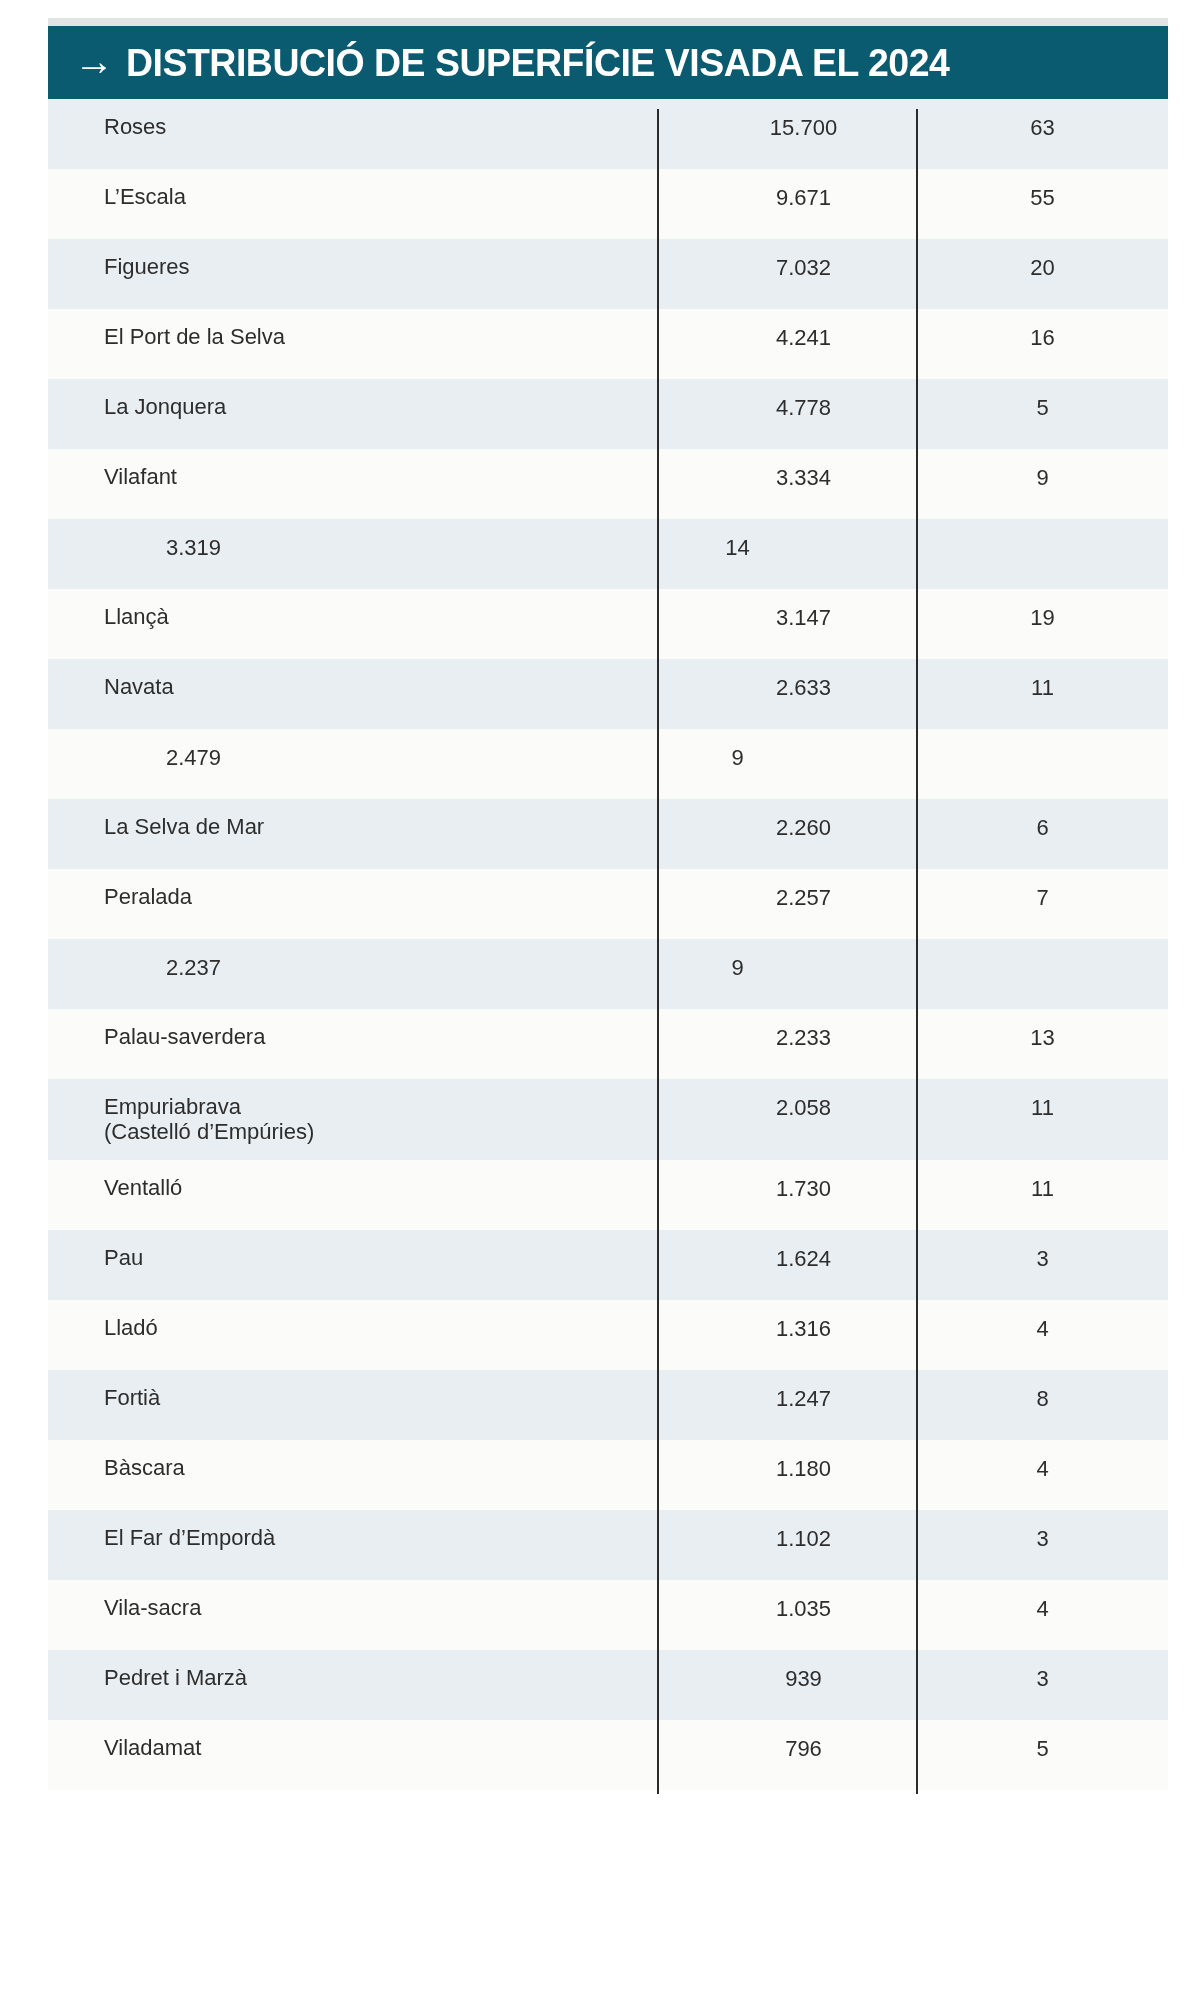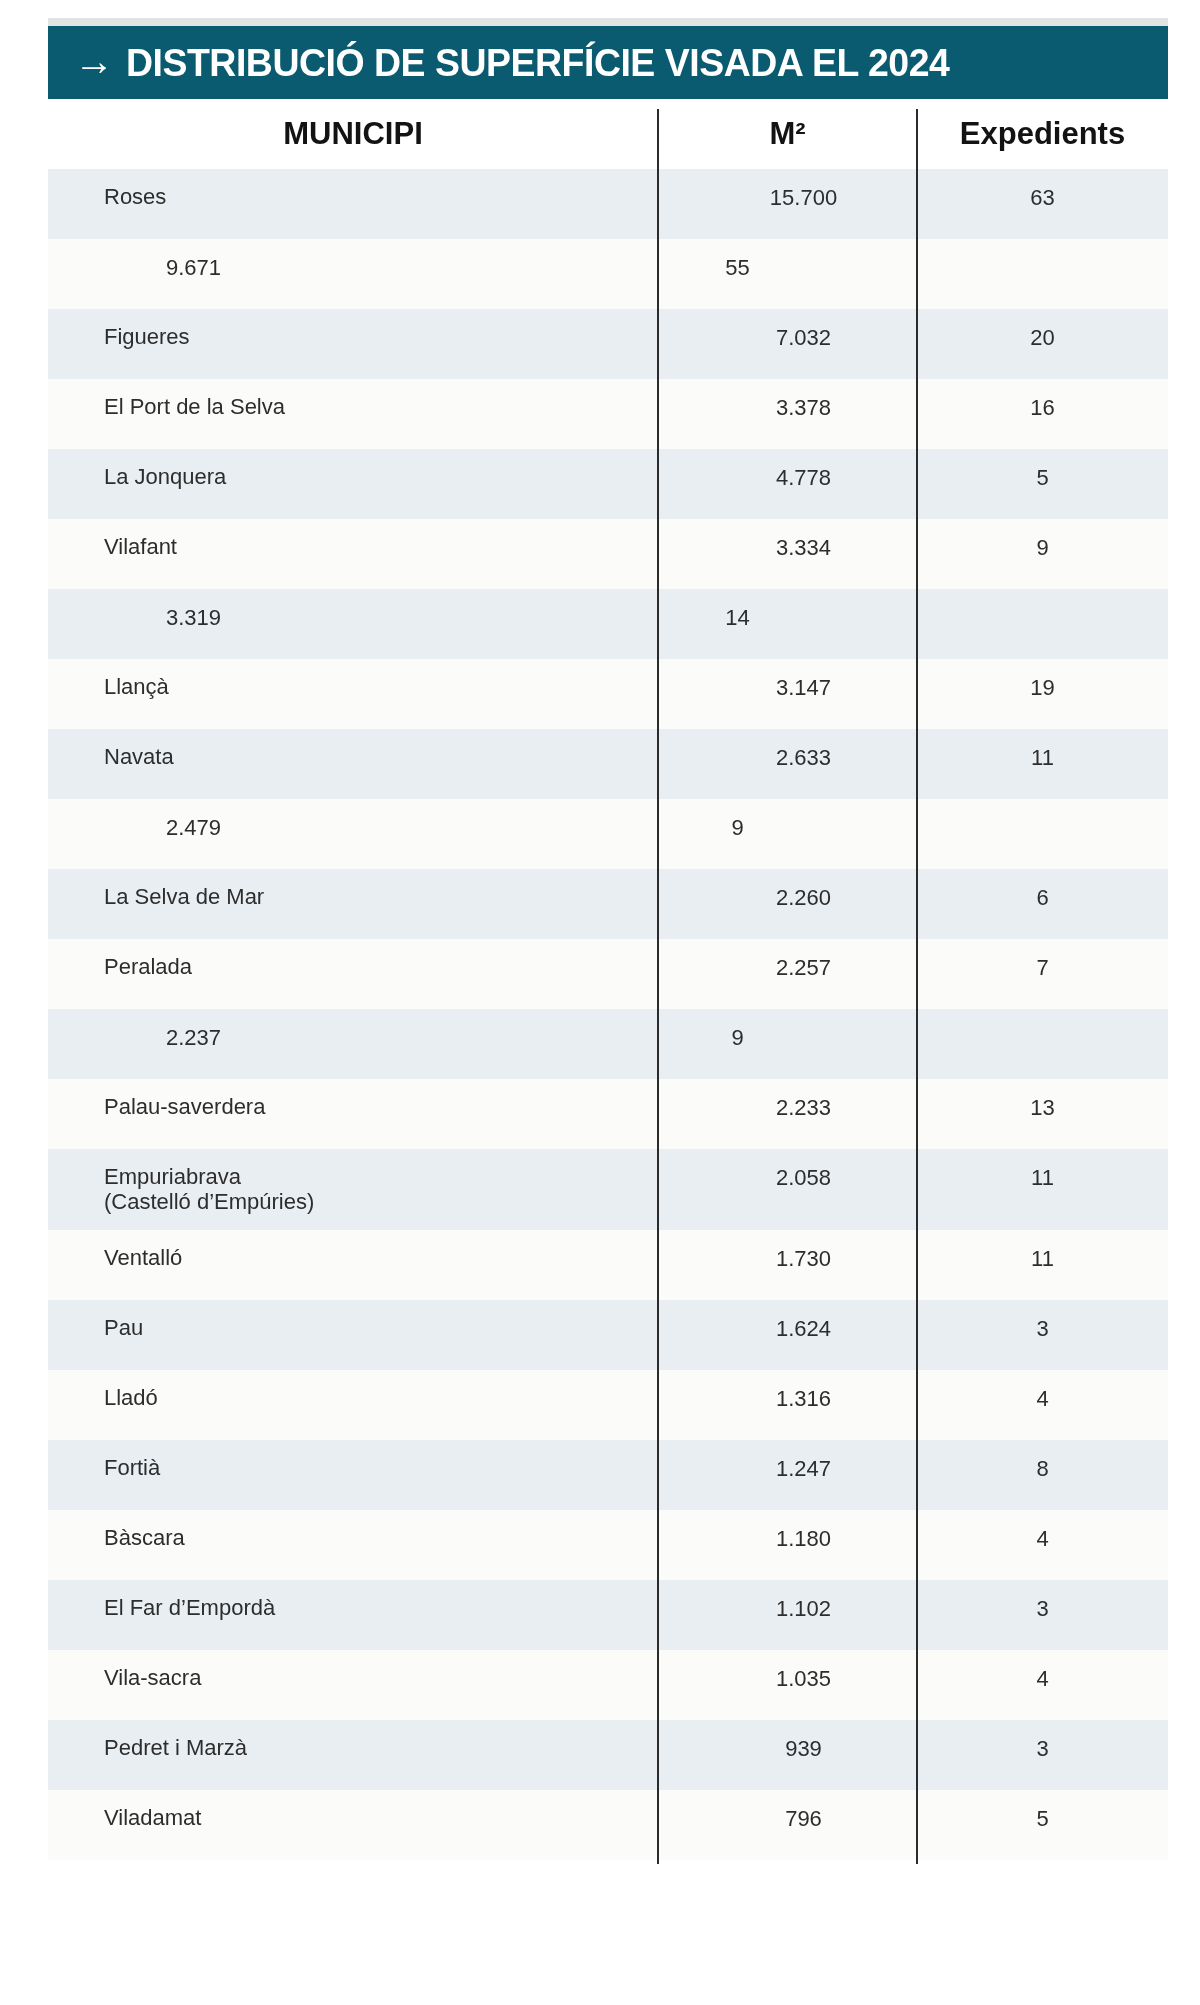--- a/index.html
+++ b/index.html
@@ -103,44 +103,40 @@
 
   <div class="title-bar">
     <span class="arrow">→</span>
     <span class="title">DISTRIBUCIÓ DE SUPERFÍCIE VISADA EL 2024</span>
   </div>
 
   <div class="grid">
     <div class="vline v1"></div>
     <div class="vline v2"></div>
 
-    <div class="hrow">
-      <div class="hc1">MUNICIPI</div>
-      <div class="hc2">M²</div>
-      <div class="hc3">Expedients</div>
-    </div>
 
     <div class="rows">
       <div class="row">
         <div class="c1">Roses</div>
         <div class="c2">15.700</div>
         <div class="c3">63</div>
       </div>
       <div class="row">
+        <div class="c1">L’Escala</div>
         <div class="c2">9.671</div>
         <div class="c3">55</div>
       </div>
       <div class="row">
         <div class="c1">Figueres</div>
         <div class="c2">7.032</div>
         <div class="c3">20</div>
       </div>
       <div class="row">
         <div class="c1">El Port de la Selva</div>
-        <div class="c2">3.378</div>
+        <div class="c2">4.241</div>
         <div class="c3">16</div>
       </div>
       <div class="row">
         <div class="c1">La Jonquera</div>
         <div class="c2">4.778</div>
         <div class="c3">5</div>
       </div>
       <div class="row">
         <div class="c1">Vilafant</div>
         <div class="c2">3.334</div>

